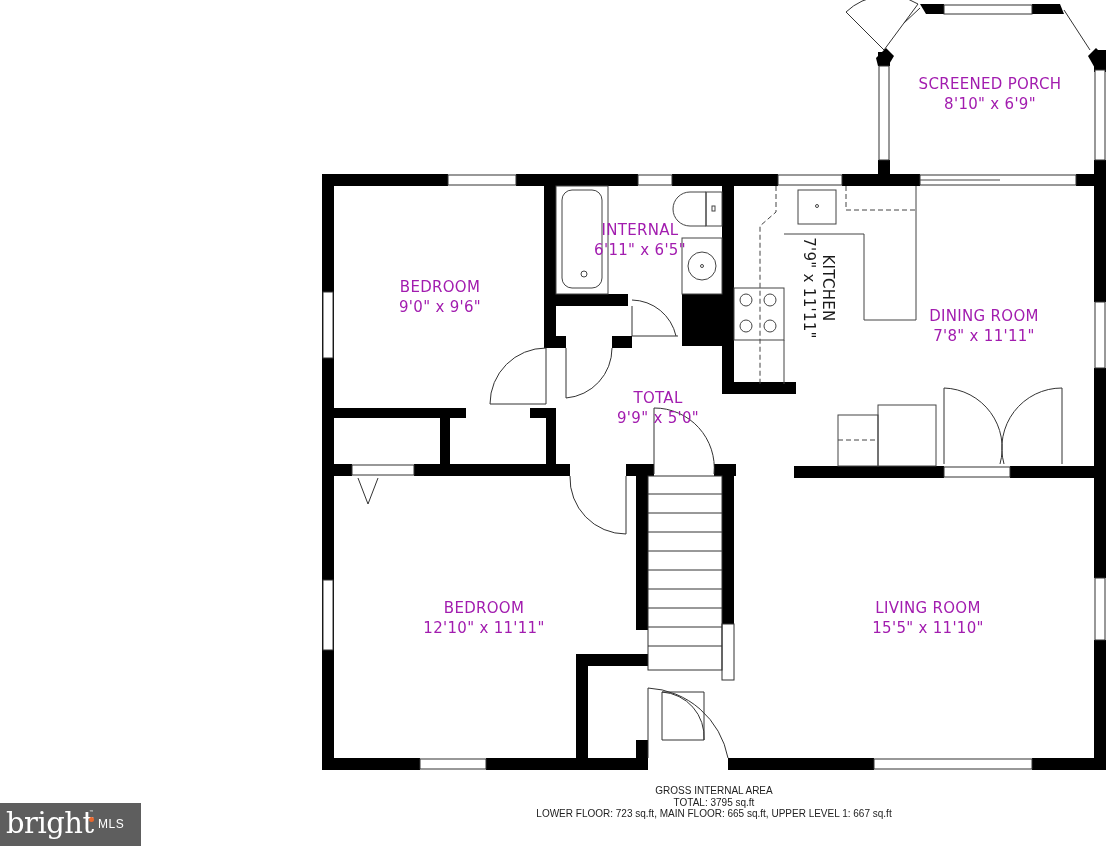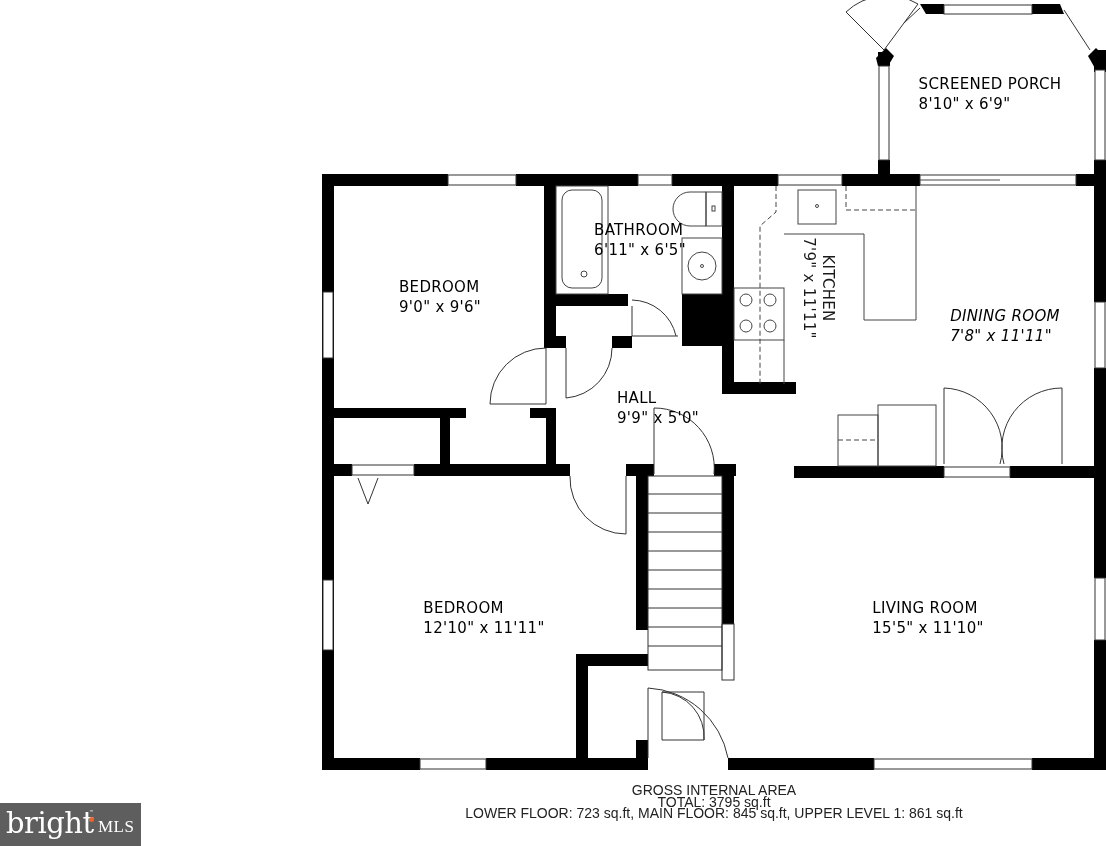--- a/index.html
+++ b/index.html
@@ -1,29 +1,29 @@
 <!DOCTYPE html>
 <html><head>
   <meta charset="utf-8">
   <style>
     html, body { margin: 0; padding: 0; background: #ffffff; }
     body { width: 1106px; height: 846px; position: relative; overflow: hidden; font-family: "DejaVu Sans", sans-serif; }
     svg#plan { position: absolute; left: 0; top: 0; }
-    .room-label { position: absolute; text-align: left; color: #000000; font-size: 15px; line-height: 20px; letter-spacing: 0.3px; white-space: nowrap; transform: translateX(-50%); }
+    .room-label { position: absolute; text-align: center; color: #a21caf; font-size: 15px; line-height: 20px; letter-spacing: 0.3px; white-space: nowrap; transform: translateX(-50%); }
     .room-label .name { display: block; }
     .room-label .dims { display: block; }
     .kitchen-label { position: absolute; left: 818px; top: 288px; transform: translate(-50%,-50%) rotate(90deg); text-align: center; font-size: 15px; line-height: 19px; color: #1a1a1a; white-space: nowrap; letter-spacing: 0.3px; }
     .kitchen-label span { display: block; }
-    .footer { position: absolute; left: 714px; top: 785px; transform: translateX(-50%); text-align: center; font-family: "Liberation Sans", sans-serif; font-size: 14px; line-height: 11.5px; color: #222; white-space: nowrap; }
+    .footer { position: absolute; left: 714px; top: 785px; transform: translateX(-50%); text-align: center; font-family: "Liberation Sans", sans-serif; font-size: 10px; line-height: 11.5px; color: #222; white-space: nowrap; }
     .footer .note { color: #9a9a9a; }
     .logo { position: absolute; left: 0; top: 803px; width: 141px; height: 43px; background: #5e5e5e; color: #ffffff; }
     .logo .brand { position: absolute; left: 6px; top: 2px; font-family: "DejaVu Serif", serif; font-size: 29px; line-height: 36px; letter-spacing: -0.5px; }
     .logo .dot { position: absolute; left: 89px; top: 14px; width: 5px; height: 5px; background: #e8672d; border-radius: 50%; }
     .logo .tm { position: absolute; left: 89px; top: 6px; font-size: 5px; font-family: "DejaVu Sans", sans-serif; }
-    .logo .mls { position: absolute; left: 98px; top: 14px; font-family: Liberation Serif, serif; font-size: 17px; letter-spacing: 0.5px; }
+    .logo .mls { position: absolute; left: 98px; top: 14px; font-family: Liberation Sans, sans-serif; font-size: 12px; letter-spacing: 0.5px; }
   </style>
 </head>
 <body>
 
 <svg id="plan" width="1106" height="846" viewBox="0 0 1106 846" xmlns="http://www.w3.org/2000/svg">
   <g fill="#000">
 
     <rect x="322" y="174" width="12" height="596"></rect>
 
     <rect x="322" y="174" width="126" height="12"></rect>
@@ -166,48 +166,48 @@
 
 <div class="room-label" style="left:990px; top:74px;">
   <span class="name">SCREENED PORCH</span>
   <span class="dims">8'10" x 6'9"</span>
 </div>
 <div class="room-label" style="left:440px; top:277px;">
   <span class="name">BEDROOM</span>
   <span class="dims">9'0" x 9'6"</span>
 </div>
 <div class="room-label" style="left:640px; top:220px;">
-  <span class="name">BATHROOM</span>
+  <span class="name">INTERNAL</span>
   <span class="dims">6'11" x 6'5"</span>
 </div>
 <div class="kitchen-label">
   <span>KITCHEN</span>
   <span>7'9" x 11'11"</span>
 </div>
-<div class="room-label" style="left:1005px; top:306px;font-style:italic;">
+<div class="room-label" style="left:984px; top:306px;">
   <span class="name">DINING ROOM</span>
   <span class="dims">7'8" x 11'11"</span>
 </div>
 <div class="room-label" style="left:658px; top:388px;">
-  <span class="name">HALL</span>
+  <span class="name">TOTAL</span>
   <span class="dims">9'9" x 5'0"</span>
 </div>
 <div class="room-label" style="left:484px; top:598px;">
   <span class="name">BEDROOM</span>
   <span class="dims">12'10" x 11'11"</span>
 </div>
 <div class="room-label" style="left:928px; top:598px;">
   <span class="name">LIVING ROOM</span>
   <span class="dims">15'5" x 11'10"</span>
 </div>
 
 <div class="footer">
   <div>GROSS INTERNAL AREA</div>
   <div>TOTAL: 3795 sq.ft</div>
-  <div>LOWER FLOOR: 723 sq.ft, MAIN FLOOR: 845 sq.ft, UPPER LEVEL 1: 861 sq.ft</div>
+  <div>LOWER FLOOR: 723 sq.ft, MAIN FLOOR: 665 sq.ft, UPPER LEVEL 1: 667 sq.ft</div>
 </div>
 
 <div class="logo">
   <span class="brand">bright</span>
   <span class="dot"></span>
   <span class="tm">™</span>
   <span class="mls">MLS</span>
 </div>
 
 </body></html>

